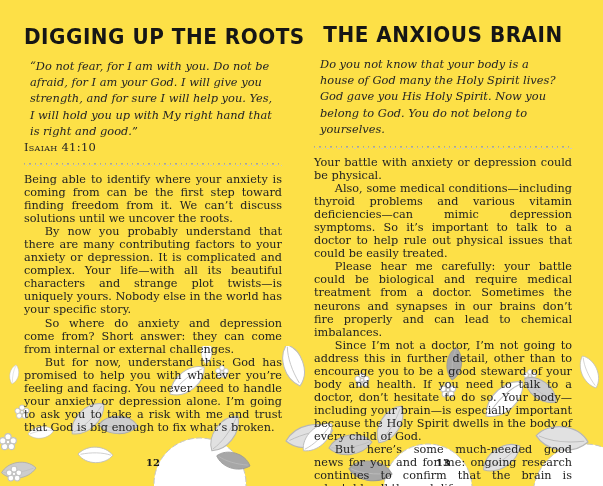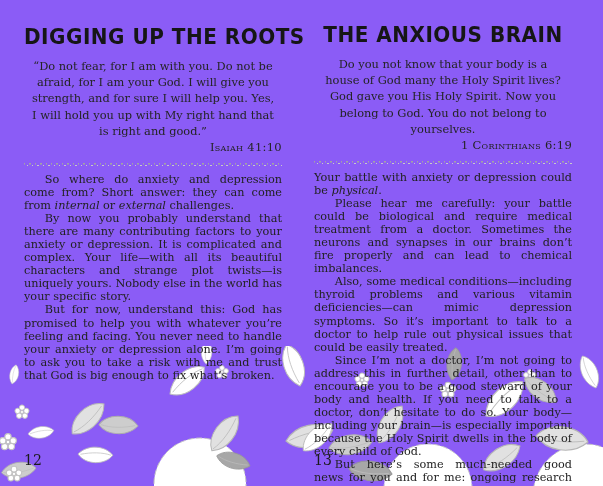--- a/index.html
+++ b/index.html
@@ -3,21 +3,21 @@
 <meta charset="utf-8">
 <style>
   * { margin: 0; padding: 0; box-sizing: border-box; }
   html, body { background: #e8e8e8; }
   body { font-family: "DejaVu Serif", serif; }
 
   .spread {
     position: relative;
     width: 603px;
     height: 486px;
-    background: #8b5cf6;
+    background: #fde047;
     overflow: hidden;
     margin: 0 auto;
   }
 
   
   .decor {
     position: absolute;
     left: 0; bottom: 0;
     width: 603px; height: 140px;
     z-index: 0;
@@ -51,28 +51,28 @@
     letter-spacing: 0.5px;
     color: #161616;
     transform: scaleY(1.06);
     white-space: nowrap;
   }
   .page-right .chapter-title { margin-top: 23px; }
 
   .verse {
     margin: 9px auto 0;
     max-width: 246px;
-    text-align: center;
+    font-style: italic;
     font-size: 11.4px;
     line-height: 16.2px;
     color: #242424;
   }
   .verse-ref {
     margin-top: 1px;
-    text-align: right;
+    text-align: left;
     font-variant: small-caps;
     font-size: 11.5px;
     letter-spacing: 0.3px;
     color: #242424;
   }
 
   .divider {
     margin: 9px 0 6px;
     height: 4px;
     background-image:
@@ -83,29 +83,29 @@
     background-repeat: repeat-x;
   }
 
   .body-text {
     font-size: 11.25px;
     line-height: 13.05px;
     text-align: justify;
     color: #222222;
   }
   .body-text p.indent { text-indent: 1.85em; }
-  .body-text .it { font-style: italic; }
+  .body-text .it { }
 
   .page-number {
     position: absolute;
     left: 0; right: 0;
     bottom: 18px;
-    text-align: left;
-    font-weight: 400;
-    font-size: 14px;
+    text-align: center;
+    font-weight: 700;
+    font-size: 10px;
     color: #1a1a1a;
     z-index: 2;
   }
 </style>
 </head>
 <body>
 
 <div class="spread">
 
   <svg class="decor" viewBox="0 0 603 140" aria-hidden="true">
@@ -161,37 +161,37 @@
     <use href="#leaf" class="lf-light" transform="translate(588,96) rotate(-150) scale(1.2)"></use>
     <use href="#leaf" class="lf-outline" transform="translate(596,42) rotate(-90) scale(0.8)"></use>
   </svg>
 
   <div class="page page-left">
     <div class="chapter-title">DIGGING UP THE ROOTS</div>
     <div class="verse">“Do not fear, for I am with you. Do not be afraid, for I am your God. I will give you strength, and for sure I will help you. Yes, I will hold you up with My right hand that is right and good.”</div>
     <div class="verse-ref">Isaiah 41:10</div>
     <div class="divider"></div>
     <div class="body-text">
+        <p class=""><span>Being able to identify where your anxiety is coming from can be the first step toward finding freedom from it. We can’t discuss solutions until we uncover the roots.</span></p>
+        <p class="indent"><span>By now you probably understand that there are many contributing factors to your anxiety or depression. It is complicated and complex. Your life—with all its beautiful characters and strange plot twists—is uniquely yours. Nobody else in the world has your specific story.</span></p>
         <p class="indent"><span>So where do anxiety and depression come from? Short answer: they can come from </span><span class="it">internal</span><span> or </span><span class="it">external</span><span> challenges.</span></p>
-        <p class="indent"><span>By now you probably understand that there are many contributing factors to your anxiety or depression. It is complicated and complex. Your life—with all its beautiful characters and strange plot twists—is uniquely yours. Nobody else in the world has your specific story.</span></p>
         <p class="indent"><span>But for now, understand this: God has promised to help you with whatever you’re feeling and facing. You never need to handle your anxiety or depression alone. I’m going to ask you to take a risk with me and trust that God is big enough to fix what’s broken. </span></p>
       </div>
 
     <div class="page-number">12</div>
   </div>
 
   <div class="page page-right">
     <div class="chapter-title">THE ANXIOUS BRAIN</div>
     <div class="verse">Do you not know that your body is a house of God many the Holy Spirit lives? God gave you His Holy Spirit. Now you belong to God. You do not belong to yourselves.</div>
-    <div class="verse-ref">1 Corinthians 6:19</div>
     <div class="divider"></div>
     <div class="body-text">
         <p class=""><span>Your battle with anxiety or depression could be </span><span class="it">physical</span><span>.</span></p>
+        <p class="indent"><span>Also, some medical conditions—including thyroid problems and various vitamin deficiencies—can mimic depression symptoms. So it’s important to talk to a doctor to help rule out physical issues that could be easily treated.</span></p>
         <p class="indent"><span>Please hear me carefully: your battle could be biological and require medical treatment from a doctor. Sometimes the neurons and synapses in our brains don’t fire properly and can lead to chemical imbalances.</span></p>
-        <p class="indent"><span>Also, some medical conditions—including thyroid problems and various vitamin deficiencies—can mimic depression symptoms. So it’s important to talk to a doctor to help rule out physical issues that could be easily treated.</span></p>
         <p class="indent"><span>Since I’m not a doctor, I’m not going to address this in further detail, other than to encourage you to be a good steward of your body and health. If you need to talk to a doctor, don’t hesitate to do so. Your body—including your brain—is especially important because the Holy Spirit dwells in the body of every child of God.</span></p>
         <p class="indent"><span>But here’s some much-needed good news for you and for me: ongoing research continues to confirm that the brain is adaptable all through life.</span></p>
       </div>
 
     <div class="page-number">13</div>
   </div>
 
 </div>
 
 </body></html>

